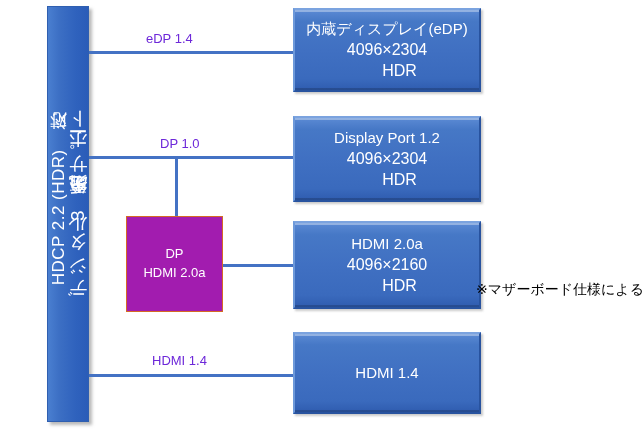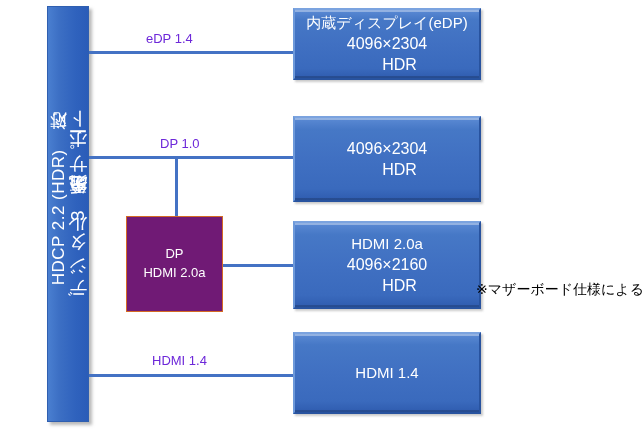--- a/index.html
+++ b/index.html
@@ -71,34 +71,34 @@
     align-items: center;
     justify-content: center;
     text-align: center;
     line-height: 1.32;
   }
   .dev-line { display: block; white-space: nowrap; }
   .dev-l1 { font-size: 15px; }
   .dev-l2 { font-size: 16px; }
   .dev-l3 { font-size: 16px; margin-left: 25px; }
 
-  #box-edp   { left: 293px; top: 8px;   width: 188px; height: 72px; }
+  #box-edp   { left: 293px; top: 8px;   width: 188px; height: 84px; }
   #box-dp    { left: 293px; top: 116px; width: 188px; height: 86px; }
   #box-hdmi2 { left: 293px; top: 221px; width: 188px; height: 88px; }
   #box-hdmi1 { left: 293px; top: 332px; width: 188px; height: 82px; }
 
   
   .chip-box {
     position: absolute;
     left: 126px;
     top: 216px;
     width: 97px;
     height: 96px;
     box-sizing: border-box;
-    background: #701a75;
+    background: #a21caf;
     border: 1px solid #d46a25;
     color: #ffffff;
     display: flex;
     flex-direction: column;
     align-items: center;
     justify-content: center;
     text-align: center;
     font-size: 13px;
     line-height: 1.45;
   }
@@ -156,20 +156,21 @@
     <span class="dev-line">HDMI 2.0a</span>
   </div>
 
   <div class="dev-box" id="box-edp">
     <span class="dev-line dev-l1">内蔵ディスプレイ(eDP)</span>
     <span class="dev-line dev-l2">4096×2304</span>
     <span class="dev-line dev-l3">HDR</span>
   </div>
 
   <div class="dev-box" id="box-dp">
+    <span class="dev-line dev-l1">Display Port 1.2</span>
     <span class="dev-line dev-l2">4096×2304</span>
     <span class="dev-line dev-l3">HDR</span>
   </div>
 
   <div class="dev-box" id="box-hdmi2">
     <span class="dev-line dev-l1">HDMI 2.0a</span>
     <span class="dev-line dev-l2">4096×2160</span>
     <span class="dev-line dev-l3">HDR</span>
   </div>
 

